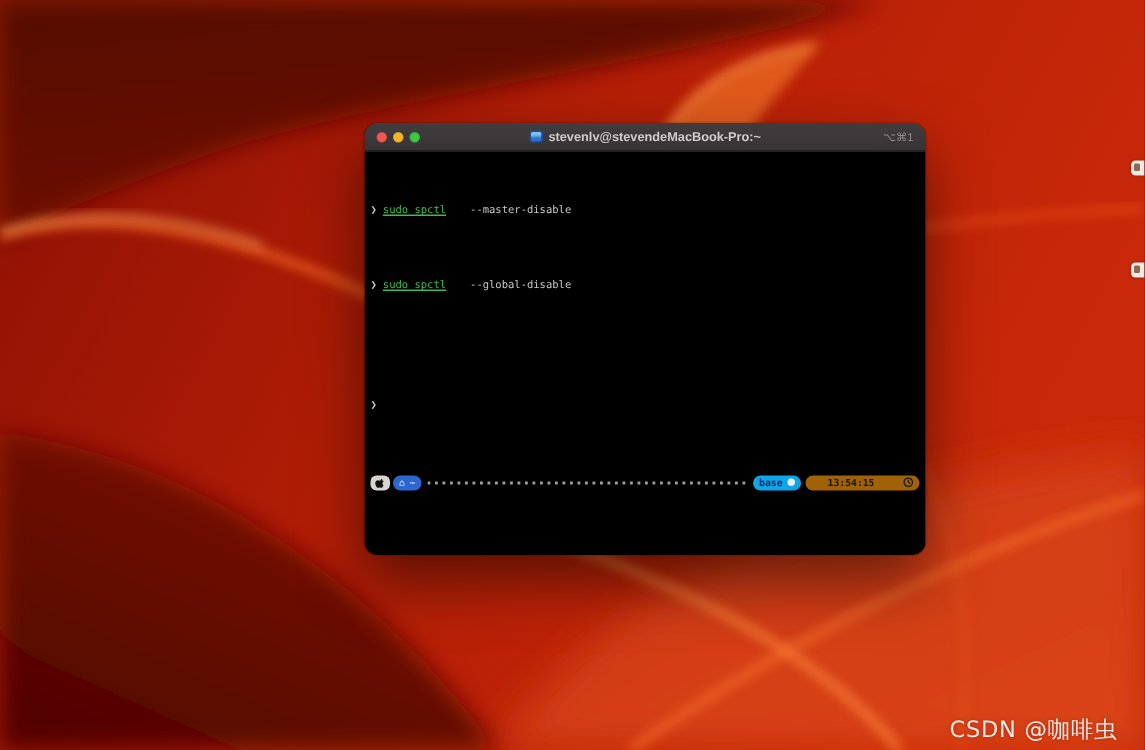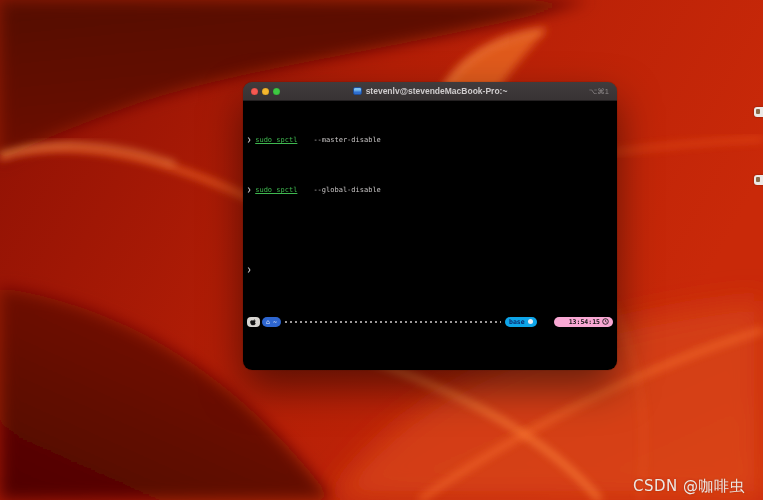--- a/index.html
+++ b/index.html
@@ -55,24 +55,24 @@
   .pl-bar { height:11px; margin-top:1px; display:flex; align-items:center; }
   .pl-capsule { height:10px; display:flex; align-items:center; border-radius:5px; padding:0 4px; }
   .pl-apple { background:#d8d5d1; border-radius:4px; margin-right:2px; padding:0 3px; }
   .pl-apple svg { width:7px; height:8px; fill:#111; }
   .pl-dir { background:#2e66d0; color:#fff; gap:3px; }
   .pl-dir .home-glyph { font-size:6.5px; color:#e8efff; }
   .pl-dir .dir-label { font-size:6.5px; color:#fff; }
   .pl-dots { flex:1; height:2px; margin:0 4px;
              background-image:radial-gradient(circle 1px at 1px 1px,#9d9a9a 99%,transparent 100%);
              background-size:5px 2px; background-repeat:repeat-x; }
-  .pl-env { background:#0ea5e9; gap:3px; margin-right:17px;text-align:center; }
+  .pl-env { background:#0ea5e9; gap:3px; margin-right:3px;text-align:center; }
   .pl-env .env-label { font-size:6.5px; font-weight:bold; color:#0a2a6e; }
   .pl-env .snake { width:5px; height:5px; border-radius:50%; background:#e9edf5; }
-  .pl-time { background:#f9a8d4; gap:2px;padding-left:15px; }
+  .pl-time { background:#a16207; gap:19px;padding-left:15px; }
   .pl-time .time-label { font-size:6.5px; font-weight:bold; color:#151515; }
   .clock-svg { width:7px; height:7px; }
 </style>
 </head>
 <body>
 
 <svg class="wallpaper" width="763" height="500" viewBox="0 0 763 500" preserveAspectRatio="none">
   <defs>
     <linearGradient id="gBase" x1="0" y1="0" x2="1" y2="0.35">
       <stop offset="0" stop-color="#8c1004"></stop>

